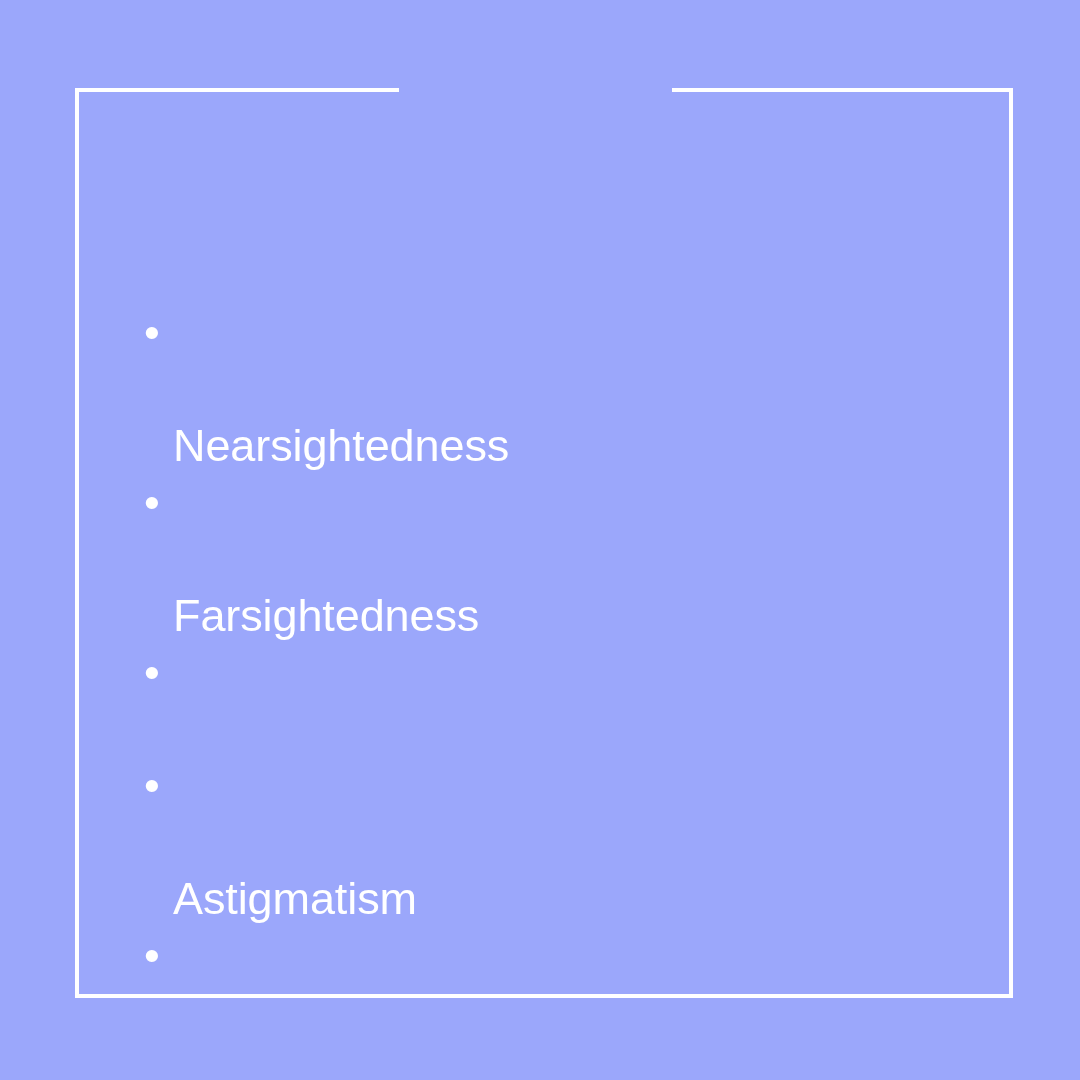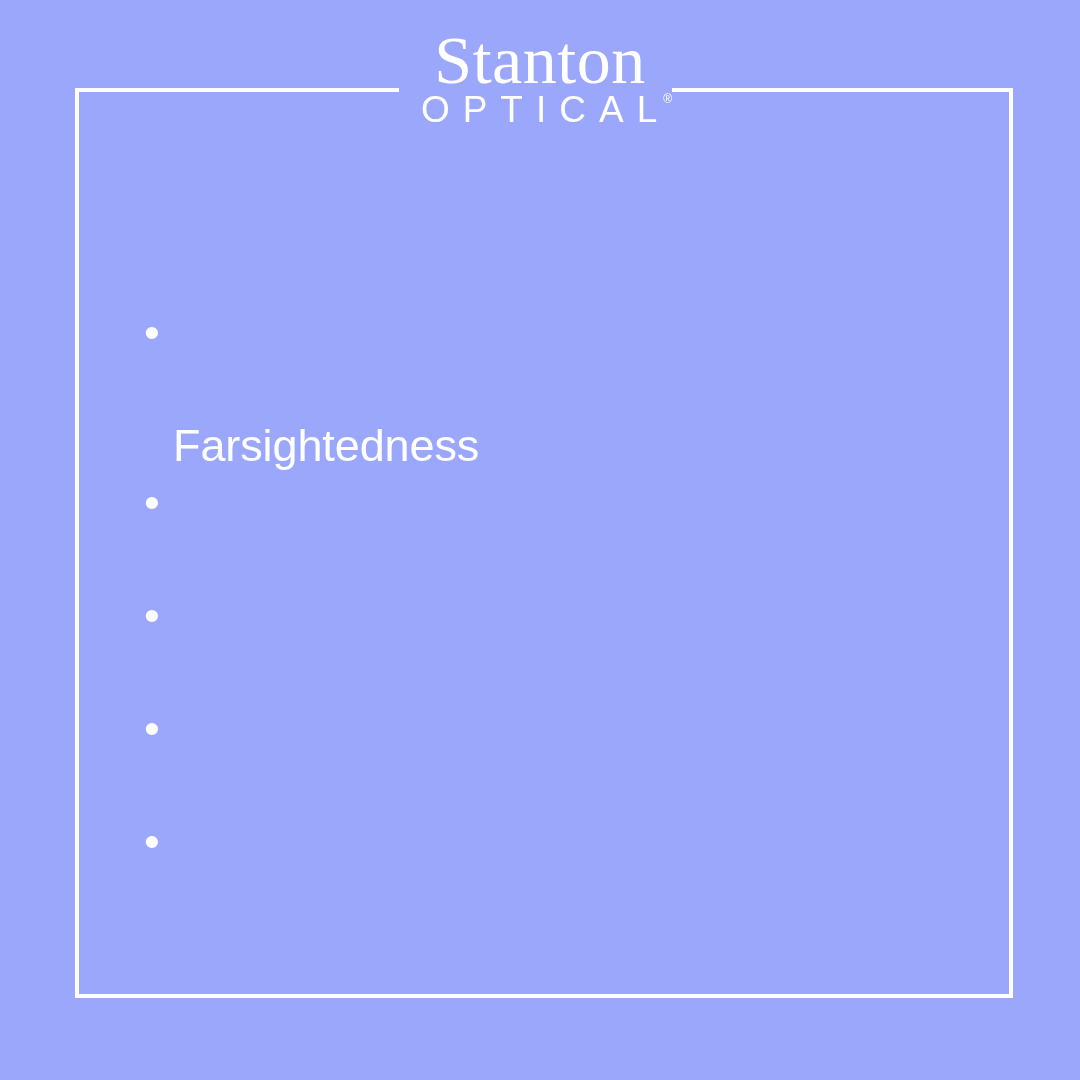--- a/index.html
+++ b/index.html
@@ -138,40 +138,36 @@
 <body style="background: rgb(155, 167, 251);">
 
 <div class="poster" style="background: rgb(155, 167, 251);">
 
   <div class="frame-top-left" style="background: rgb(255, 255, 255);"></div>
   <div class="frame-top-right" style="background: rgb(255, 255, 255);"></div>
   <div class="frame-left" style="background: rgb(255, 255, 255);"></div>
   <div class="frame-right" style="background: rgb(255, 255, 255);"></div>
   <div class="frame-bottom" style="background: rgb(255, 255, 255);"></div>
 
-  <div class="logo" style="color: rgb(255, 255, 255);">
-    <span class="logo-wordmark">Stanton</span>
-    <span class="logo-sub-row">
-      <span class="logo-subword">OPTICAL</span><span class="logo-reg">®</span>
-    </span>
-  </div>
 
   <ul class="condition-list" style="color: rgb(255, 255, 255);">
+    <li class="condition-item">
+      <span class="condition-bullet">•</span>
+      <span class="condition-text">Nearsightedness</span>
+    </li>
     <li class="condition-item">
       <span class="condition-bullet">•</span>
       <span class="condition-text">Farsightedness</span>
     </li>
     <li class="condition-item">
       <span class="condition-bullet">•</span>
     </li>
     <li class="condition-item">
       <span class="condition-bullet">•</span>
-    </li>
-    <li class="condition-item">
-      <span class="condition-bullet">•</span>
+      <span class="condition-text">Astigmatism</span>
     </li>
     <li class="condition-item">
       <span class="condition-bullet">•</span>
       
     </li>
 
   </ul>
 
 </div>
 

